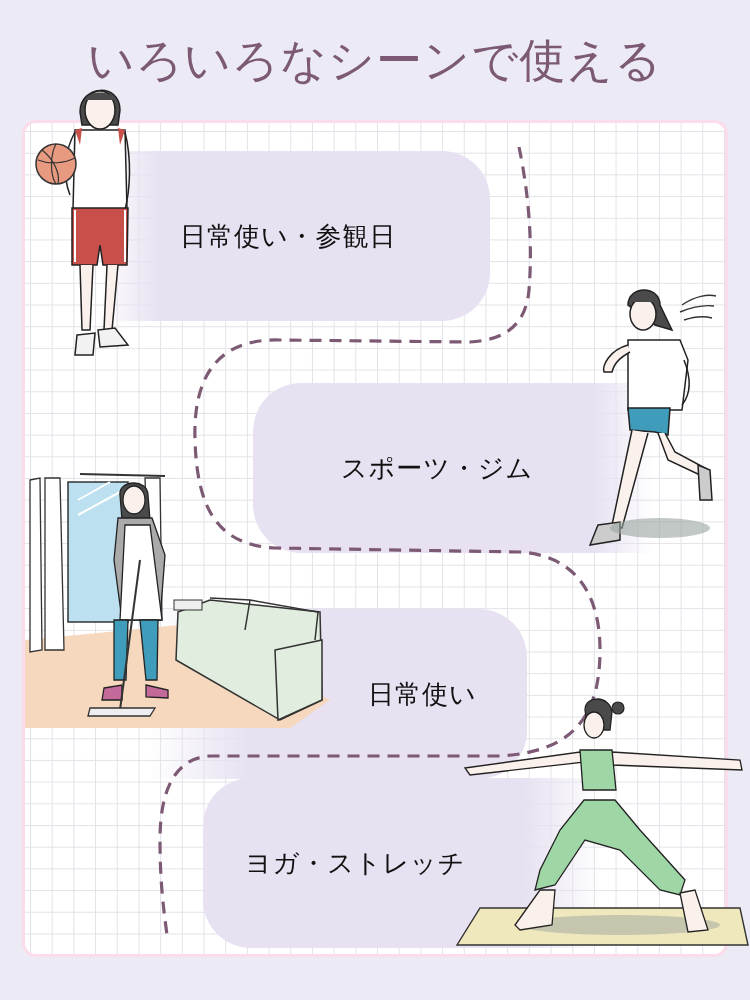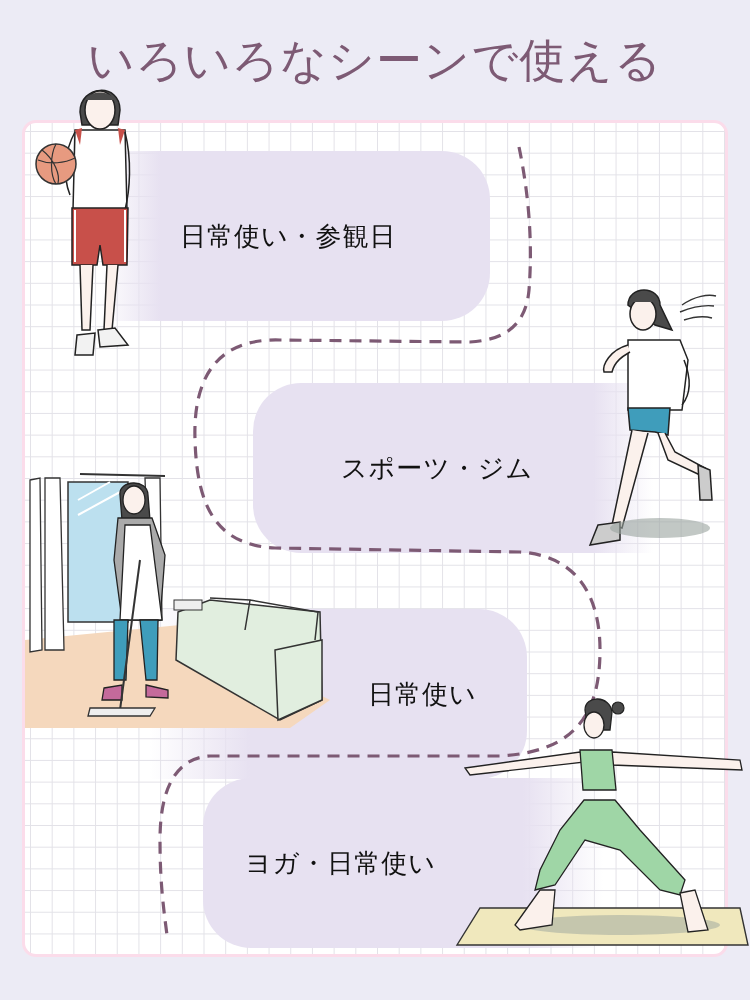--- a/index.html
+++ b/index.html
@@ -41,21 +41,21 @@
 <div class="pill p1">
   <span>日常使い・参観日</span>
 </div>
 <div class="pill p2">
   <span>スポーツ・ジム</span>
 </div>
 <div class="pill p3">
   <span>日常使い</span>
 </div>
 <div class="pill p4">
-  <span>ヨガ・日常使い</span>
+  <span>ヨガ・ストレッチ</span>
 </div>
 
 <svg class="layer" viewBox="0 0 750 1000">
   <path d="M519 147 C528 190 533 240 529 290 C526 325 505 340 470 342 L280 340 C215 338 193 380 195 440 C197 505 215 545 275 548 L520 552 C580 556 600 600 600 650 C600 720 570 752 500 756 L210 756 C175 758 160 790 160 840 C160 880 163 905 167 935" fill="none" stroke="#7d5a74" stroke-width="3.2" stroke-dasharray="12 8"></path>
 </svg>
 
 <svg class="layer" viewBox="0 0 750 1000">
 
   <path d="M80 112 C80 85 120 82 120 110 L118 125 L82 125 Z" fill="#4a4a4a" stroke="#222" stroke-width="1.5"></path>
   <ellipse cx="100" cy="110" rx="15" ry="19" fill="#fbf1ec" stroke="#222" stroke-width="1.5"></ellipse>

